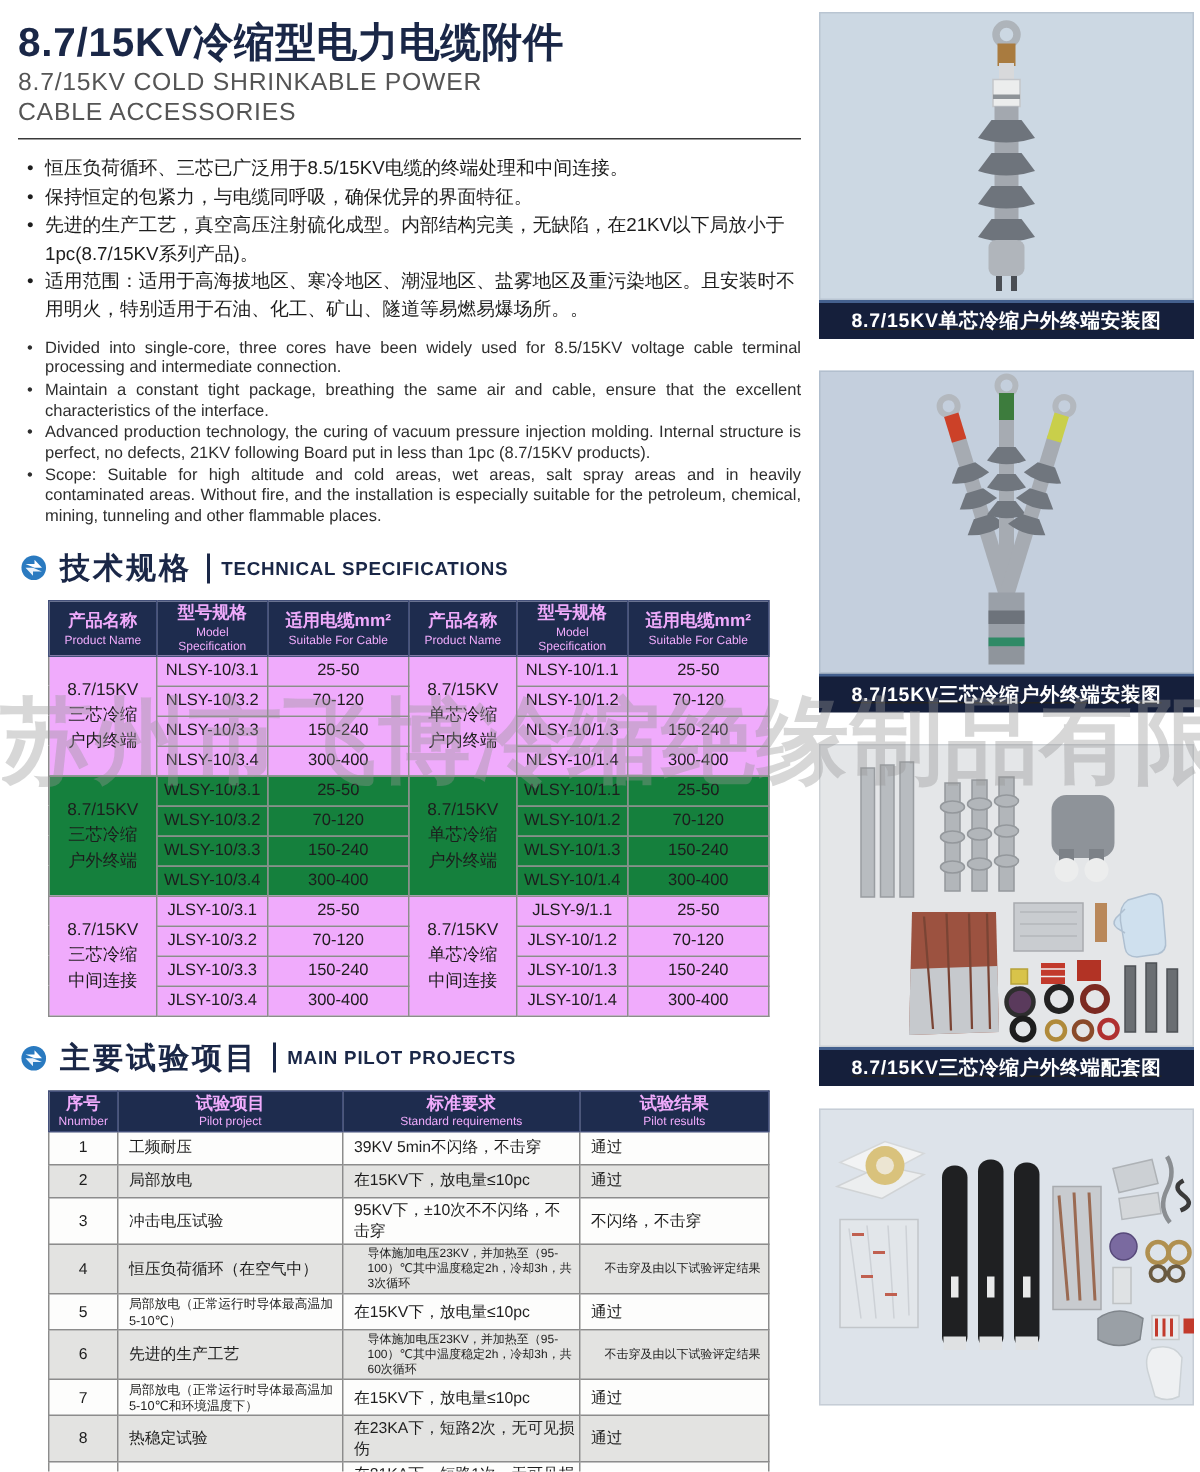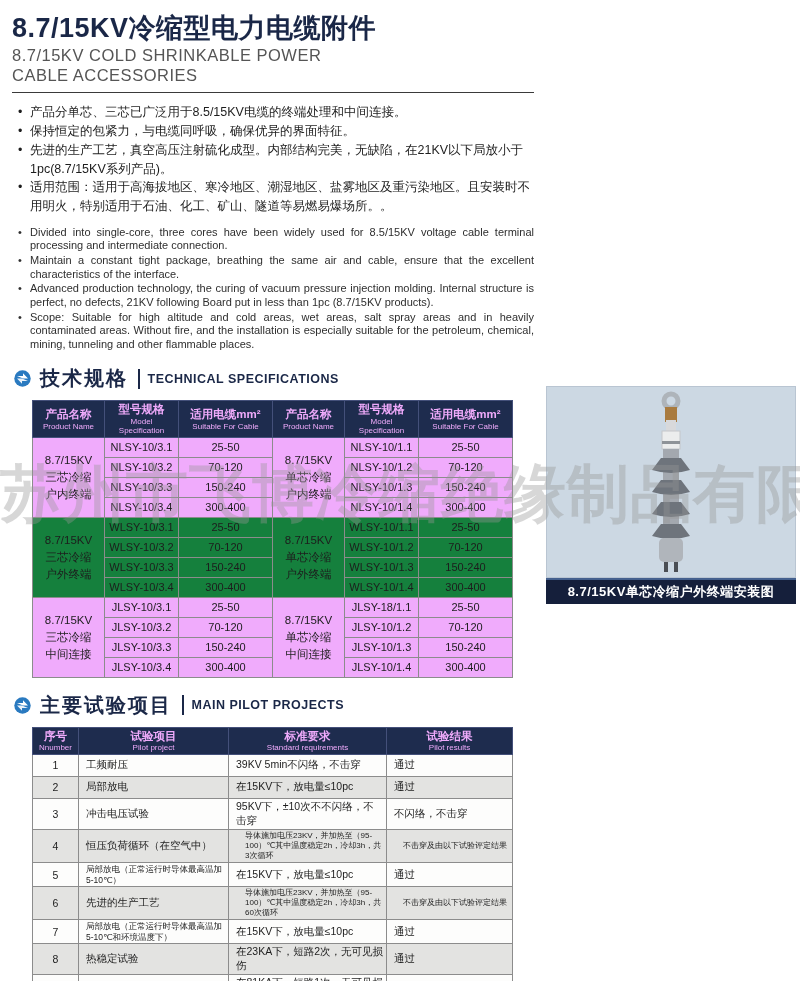--- a/index.html
+++ b/index.html
@@ -35,21 +35,21 @@
   .spec td.prod{font-size:11.5px;white-space:pre-line;line-height:1.45;}
   .spec tr.alt td{background:#15803d;}
   .spec th{height:20px;}
   
   .pilot td{font-size:10.5px;height:19px;color:#1d1d1d;background:#fdfdfc;}
   .pilot tr:nth-child(even) td{background:#e3e3e1;}
   .pilot td.l{text-align:left;padding-left:7px;}
   .pilot td.sm{font-size:8px;line-height:1.25;padding-left:16px;}
   .pilot td.smp{font-size:8.5px;line-height:1.25;}
   
-  .right{width:260px;padding-top:8px;display:flex;flex-direction:row;align-items:center;}
+  .right{width:260px;padding-top:8px;display:flex;flex-direction:column;align-items:flex-start;text-decoration:underline;}
   .card{width:250px;margin-left:6px;}
   .card .ph{display:block;width:250px;}
   .cap{height:24px;background:#151f3b;border-top:2px solid #44608e;color:#fff;
        font-size:13px;font-weight:700;display:flex;align-items:center;justify-content:center;
        letter-spacing:0.5px;}
   .gap21{height:21px;} .gap15{height:15px;}
 </style>
 </head>
 <body>
 
@@ -58,21 +58,21 @@
 
   <div class="left">
     <h1 class="title">8.7/15KV冷缩型电力电缆附件</h1>
     <div class="subtitle">
       <div>8.7/15KV COLD SHRINKABLE POWER</div>
       <div>CABLE ACCESSORIES</div>
     </div>
     <hr class="rule">
 
     <ul class="blist cn">
-      <li>产品分单芯、三芯已广泛用于8.5/15KV电缆的终端处理和中间连接。</li>
+      <li>恒压负荷循环、三芯已广泛用于8.5/15KV电缆的终端处理和中间连接。</li>
       <li>保持恒定的包紧力，与电缆同呼吸，确保优异的界面特征。</li>
       <li>先进的生产工艺，真空高压注射硫化成型。内部结构完美，无缺陷，在21KV以下局放小于1pc(8.7/15KV系列产品)。</li>
       <li>适用范围：适用于高海拔地区、寒冷地区、潮湿地区、盐雾地区及重污染地区。且安装时不用明火，特别适用于石油、化工、矿山、隧道等易燃易爆场所。。</li>
     </ul>
     <ul class="blist en">
       <li>Divided into single-core, three cores have been widely used for 8.5/15KV voltage cable terminal processing and intermediate connection.</li>
       <li>Maintain a constant tight package, breathing the same air and cable, ensure that the excellent characteristics of the interface.</li>
       <li>Advanced production technology, the curing of vacuum pressure injection molding. Internal structure is perfect, no defects, 21KV following Board put in less than 1pc (8.7/15KV products).</li>
       <li>Scope: Suitable for high altitude and cold areas, wet areas, salt spray areas and in heavily contaminated areas. Without fire, and the installation is especially suitable for the petroleum, chemical, mining, tunneling and other flammable places.</li>
     </ul>
@@ -190,21 +190,21 @@
 
         <tr>
           <td class="prod" rowspan="4">8.7/15KV
 三芯冷缩
 中间连接</td>
           <td>JLSY-10/3.1</td>
           <td>25-50</td>
           <td class="prod" rowspan="4">8.7/15KV
 单芯冷缩
 中间连接</td>
-          <td>JLSY-18/1.1</td>
+          <td>JLSY-9/1.1</td>
           <td>25-50</td>
         </tr>
         <tr>
             <td>JLSY-10/3.2</td>
             <td>70-120</td>
             <td>JLSY-10/1.2</td>
             <td>70-120</td>
           </tr>
         <tr>
             <td>JLSY-10/3.3</td>

